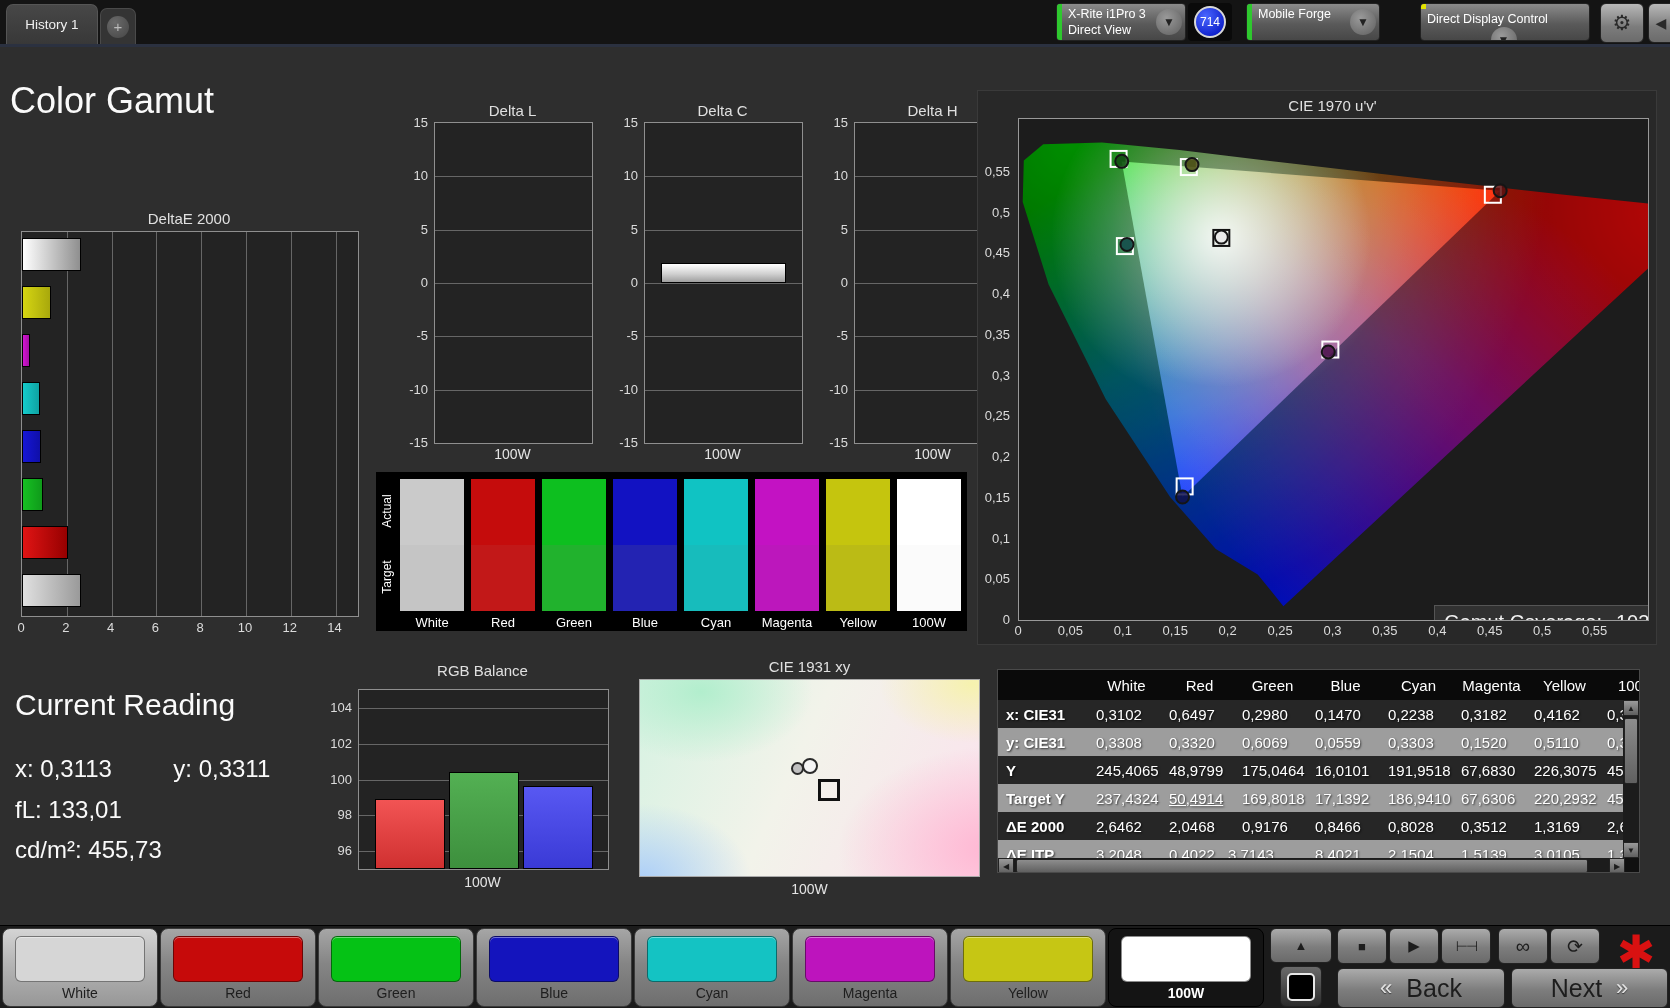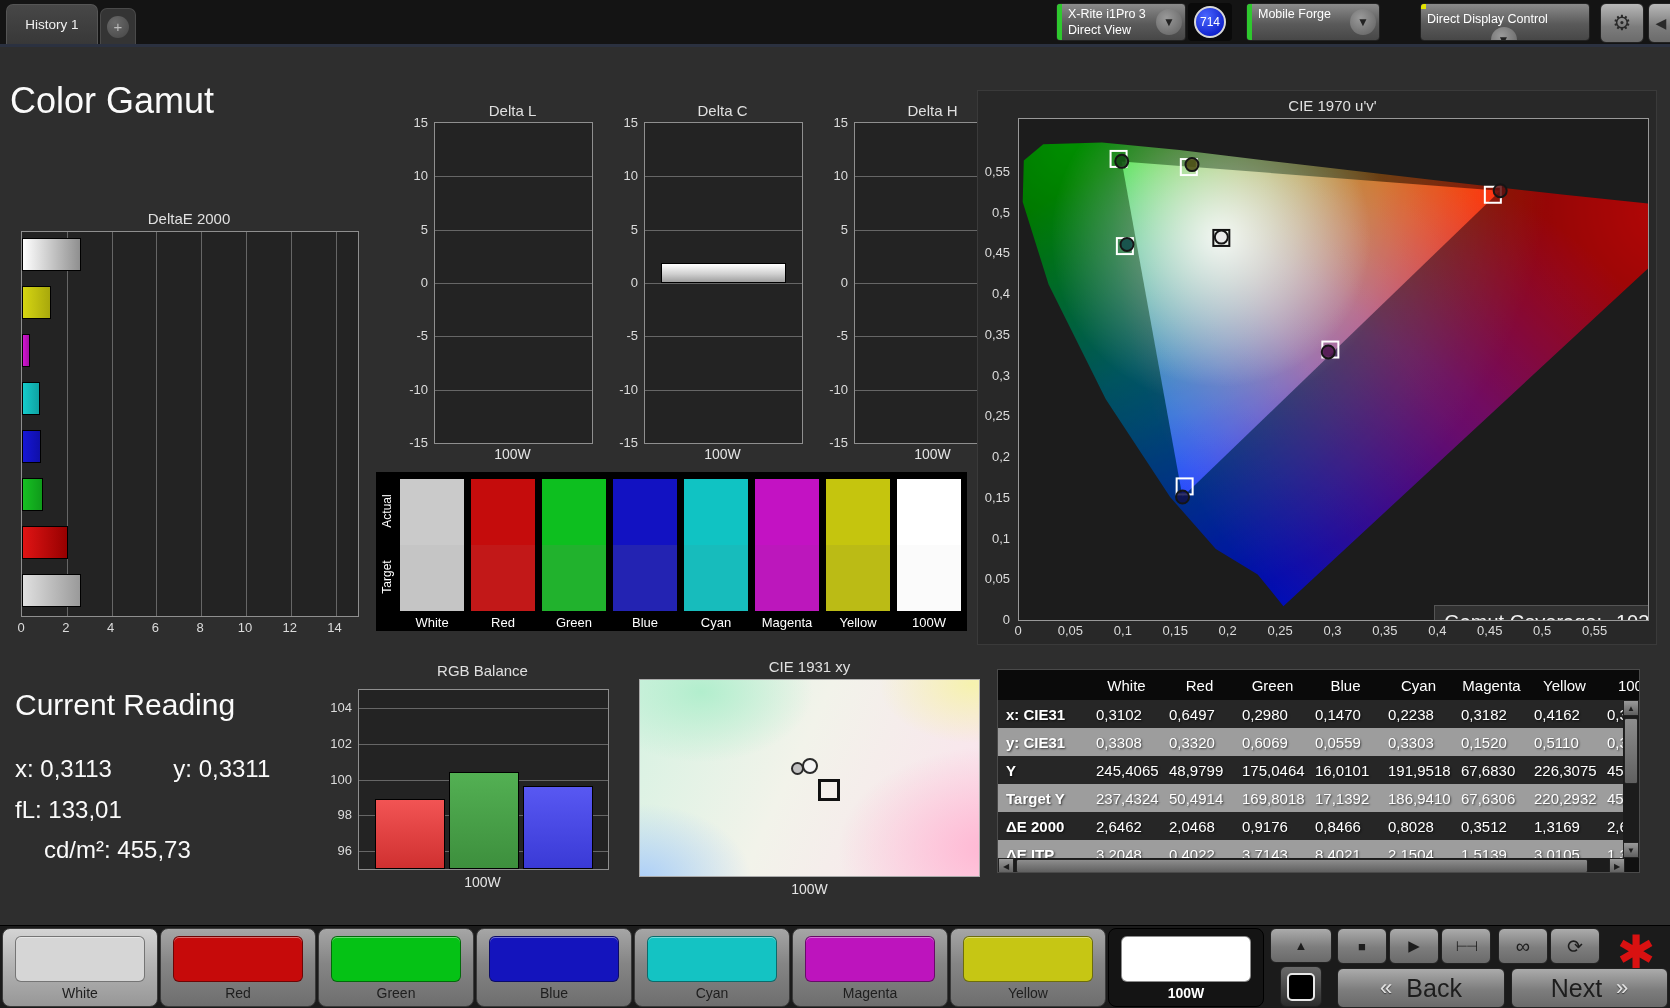--- a/index.html
+++ b/index.html
@@ -415,21 +415,21 @@
     <span>x:</span>
     <span>0,3113</span>
     <span style="display:inline-block;width:48px;"></span>
     <span>y:</span>
     <span>0,3311</span>
   </div>
   <div class="crline" style="left:15px;top:796px;">
     <span>fL:</span>
     <span>133,01</span>
   </div>
-  <div class="crline" style="left:15px;top:836px;margin-left:29px;">
+  <div class="crline" style="left:15px;top:836px;">
     <span>cd/m²:</span>
     <span>455,73</span>
   </div>
 
   <div class="chart-title" style="left:358px;top:662px;width:249px;">RGB Balance</div>
   <div id="rgb-plot" class="plot" style="left:358px;top:689px;width:249px;height:179px;">
       <div class="hgrid" style="top: 17.9px;"></div>
       <div class="hgrid" style="top: 53.7px;"></div>
       <div class="hgrid" style="top: 89.5px;"></div>
       <div class="hgrid" style="top: 125.3px;"></div>
@@ -496,21 +496,21 @@
           <div class="tcell" style="left: 238px; width: 73px;">175,0464</div>
           <div class="tcell" style="left: 311px; width: 73px;">16,0101</div>
           <div class="tcell" style="left: 384px; width: 73px;">191,9518</div>
           <div class="tcell" style="left: 457px; width: 73px;">67,6830</div>
           <div class="tcell" style="left: 530px; width: 73px;">226,3075</div>
           <div class="tcell" style="left: 603px; width: 73px;">45</div>
         </div>
         <div class="trow even">
           <div class="tlabel">Target Y</div>
           <div class="tcell" style="left: 92px; width: 73px;">237,4324</div>
-          <div class="tcell" style="left: 165px; width: 73px;">50,4914</div>
+          <div class="tcell" style="left: 165px; width: 73px; text-decoration: underline;">50,4914</div>
           <div class="tcell" style="left: 238px; width: 73px;">169,8018</div>
           <div class="tcell" style="left: 311px; width: 73px;">17,1392</div>
           <div class="tcell" style="left: 384px; width: 73px;">186,9410</div>
           <div class="tcell" style="left: 457px; width: 73px;">67,6306</div>
           <div class="tcell" style="left: 530px; width: 73px;">220,2932</div>
           <div class="tcell" style="left: 603px; width: 73px;">45</div>
         </div>
         <div class="trow odd">
           <div class="tlabel">ΔE 2000</div>
           <div class="tcell" style="left: 92px; width: 73px;">2,6462</div>
@@ -519,21 +519,21 @@
           <div class="tcell" style="left: 311px; width: 73px;">0,8466</div>
           <div class="tcell" style="left: 384px; width: 73px;">0,8028</div>
           <div class="tcell" style="left: 457px; width: 73px;">0,3512</div>
           <div class="tcell" style="left: 530px; width: 73px;">1,3169</div>
           <div class="tcell" style="left: 603px; width: 73px;">2,6</div>
         </div>
         <div class="trow even">
           <div class="tlabel">ΔE ITP</div>
           <div class="tcell" style="left: 92px; width: 73px;">3,2048</div>
           <div class="tcell" style="left: 165px; width: 73px;">0,4022</div>
-          <div class="tcell" style="left: 238px; width: 73px;">3,7143</div>
+          <div class="tcell" style="left: 224px; width: 73px;">3,7143</div>
           <div class="tcell" style="left: 311px; width: 73px;">8,4021</div>
           <div class="tcell" style="left: 384px; width: 73px;">2,1504</div>
           <div class="tcell" style="left: 457px; width: 73px;">1,5139</div>
           <div class="tcell" style="left: 530px; width: 73px;">3,0105</div>
           <div class="tcell" style="left: 603px; width: 73px;">1,3</div>
         </div>
       </div>
     <div class="sbv">
       <div class="sbbtn" style="top:0;">
           <span>▲</span>

